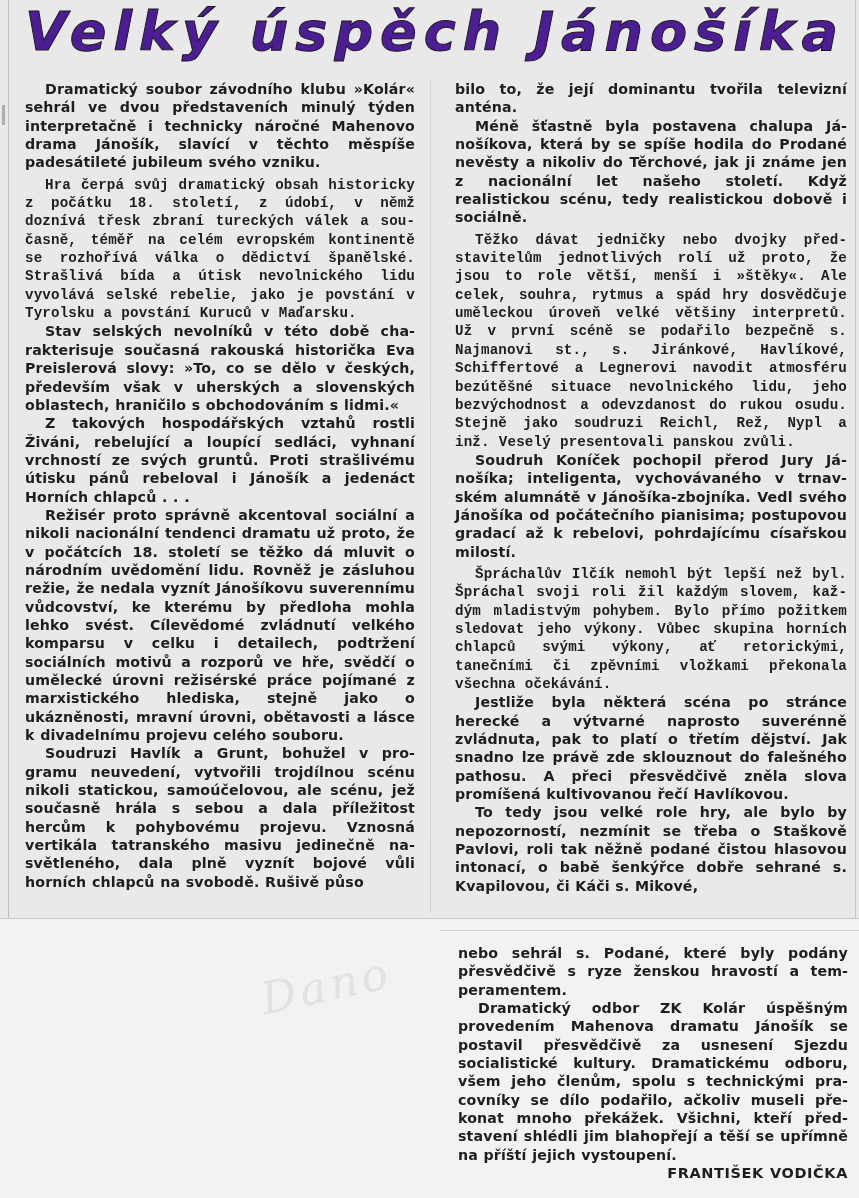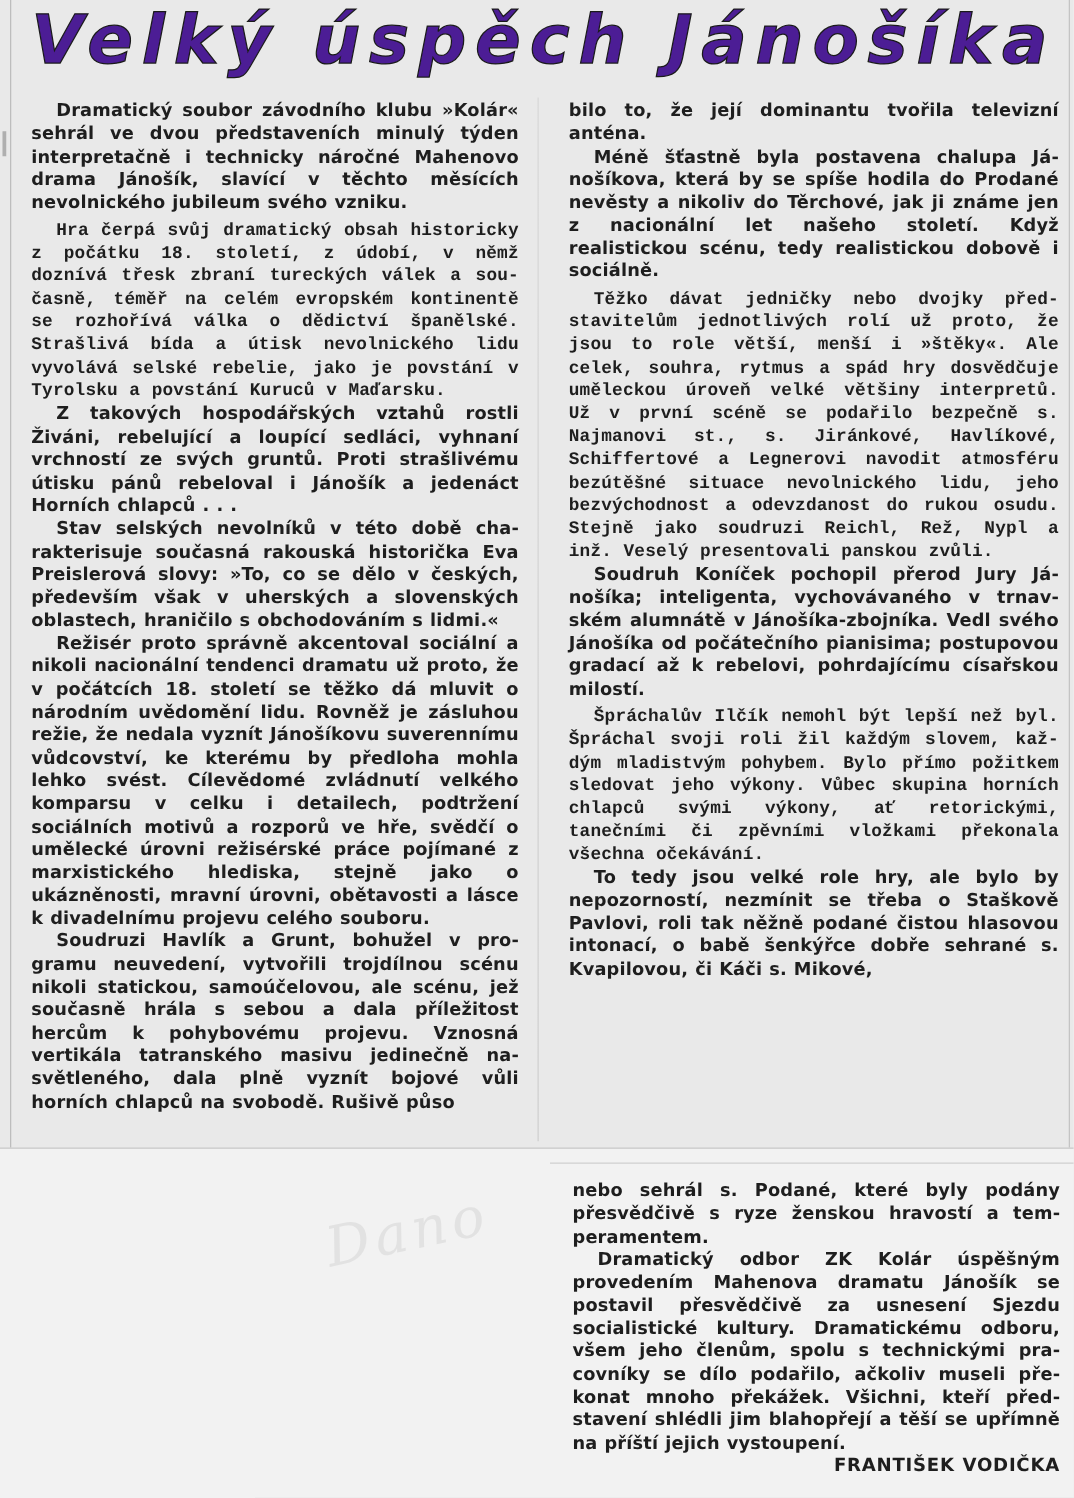--- a/index.html
+++ b/index.html
@@ -76,34 +76,35 @@
 
 <div class="clip-top"></div>
 <div class="scan-mark"></div>
 <div class="ghost">Dano</div>
 
 <h1 class="headline">Velký úspěch Jánošíka</h1>
 
 <div class="divider"></div>
 
 <div class="col col-left">
-  <p class="ind">Dramatický soubor závodního klubu »Ko­lár« sehrál ve dvou představeních minulý týden interpretačně i technicky náročné Ma­henovo drama Jánošík, slavící v těchto mě­sících nevolnického jubileum svého vzniku.</p>
+  <p class="ind">Dramatický soubor závodního klubu »Ko­lár« sehrál ve dvou představeních minulý týden interpretačně i technicky náročné Ma­henovo drama Jánošík, slavící v těchto mě­spíše padesátileté jubileum svého vzniku.</p>
   <p class="ind gap">Hra čerpá svůj dramatický obsah histo­ricky z počátku 18. století, z údobí, v němž doznívá třesk zbraní tureckých válek a sou­časně, téměř na celém evropském konti­nentě se rozhořívá válka o dědictví španěl­ské. Strašlivá bída a útisk nevolnického lidu vyvolává selské rebelie, jako je povstání v Tyrolsku a povstání Kuruců v Maďarsku.</p>
+  <p class="ind">Stav selských nevolníků v této době cha­rakterisuje současná rakouská historička Eva Preislerová slovy: »To, co se dělo v českých, především však v uherských a slovenských oblastech, hraničilo s obchodováním s lid­mi.«</p>
   <p class="ind">Z takových hospodářských vztahů rostli Živáni, rebelující a loupící sedláci, vyhnaní vrchností ze svých gruntů. Proti strašlivému útisku pánů rebeloval i Jánošík a jedenáct Horních chlapců . . .</p>
-  <p class="ind">Stav selských nevolníků v této době cha­rakterisuje současná rakouská historička Eva Preislerová slovy: »To, co se dělo v českých, především však v uherských a slovenských oblastech, hraničilo s obchodováním s lid­mi.«</p>
   <p class="ind">Režisér proto správně akcentoval sociální a nikoli nacionální tendenci dramatu už proto, že v počátcích 18. století se těžko dá mluvit o národním uvědomění lidu. Rov­něž je zásluhou režie, že nedala vyznít Já­nošíkovu suverennímu vůdcovství, ke kterému by předloha mohla lehko svést. Cílevědomé zvládnutí velkého komparsu v celku i de­tailech, podtržení sociálních motivů a roz­porů ve hře, svědčí o umělecké úrovni reži­sérské práce pojímané z marxistického hle­diska, stejně jako o ukázněnosti, mravní ú­rovni, obětavosti a lásce k divadelnímu pro­jevu celého souboru.</p>
   <p class="ind">Soudruzi Havlík a Grunt, bohužel v pro­gramu neuvedení, vytvořili trojdílnou scénu nikoli statickou, samoúčelovou, ale scénu, jež současně hrála s sebou a dala příleži­tost hercům k pohybovému projevu. Vznosná vertikála tatranského masivu jedinečně na­světleného, dala plně vyznít bojové vůli horních chlapců na svobodě. Rušivě půso­</p>
 </div>
 
 <div class="col col-right">
   <p>bilo to, že její dominantu tvořila televizní anténa.</p>
   <p class="ind">Méně šťastně byla postavena chalupa Já­nošíkova, která by se spíše hodila do Pro­dané nevěsty a nikoliv do Těrchové, jak ji známe jen z nacionální let našeho století. Když realistickou scénu, tedy realistickou dobově i sociálně.</p>
   <p class="ind gap">Těžko dávat jedničky nebo dvojky před­stavitelům jednotlivých rolí už proto, že jsou to role větší, menší i »štěky«. Ale celek, souhra, rytmus a spád hry dosvědču­je uměleckou úroveň velké většiny interpre­tů. Už v první scéně se podařilo bezpečně s. Najmanovi st., s. Jiránkové, Havlíkové, Schiffertové a Legnerovi navodit atmosféru bezútěšné situace nevolnického lidu, jeho bezvýchodnost a odevzdanost do rukou osudu. Stejně jako soudruzi Reichl, Rež, Nypl a inž. Veselý presentovali panskou zvůli.</p>
   <p class="ind">Soudruh Koníček pochopil přerod Jury Já­nošíka; inteligenta, vychovávaného v trnav­ském alumnátě v Jánošíka-zbojníka. Vedl svého Jánošíka od počátečního pianisima; postupovou gradací až k rebelovi, pohrda­jícímu císařskou milostí.</p>
   <p class="ind gap">Šprácha­lův Ilčík nemohl být lepší než byl. Šprá­chal svoji roli žil každým slovem, kaž­dým mladistvým pohybem. Bylo přímo po­žitkem sledovat jeho výkony. Vůbec skupi­na horních chlapců svými výkony, ať reto­rickými, tanečními či zpěvními vložkami pře­konala všechna očekávání.</p>
+  <p class="ind">Jestliže byla některá scéna po stránce herecké a výtvarné naprosto suverénně zvládnuta, pak to platí o třetím dějství. Jak snadno lze právě zde sklouznout do fa­lešného pathosu. A přeci přesvědčivě zněla slova promíšená kultivovanou řečí Havlí­kovou.</p>
   <p class="ind">To tedy jsou velké role hry, ale bylo by nepozorností, nezmínit se třeba o Staškově Pavlovi, roli tak něžně podané čistou hla­sovou intonací, o babě šenkýřce dobře se­hrané s. Kvapilovou, či Káči s. Mikové,</p>
 </div>
 
 <div class="cut-line"></div>
 
 <div class="col col-cont">
   <p>nebo sehrál s. Podané, které byly podány přesvědčivě s ryze ženskou hravostí a tem­peramentem.</p>
   <p class="ind">Dramatický odbor ZK Kolár úspěšným provedením Mahenova dramatu Jánošík se postavil přesvědčivě za usnesení Sjezdu socialistické kultury. Dramatickému odboru, všem jeho členům, spolu s technickými pra­covníky se dílo podařilo, ačkoliv museli pře­konat mnoho překážek. Všichni, kteří před­stavení shlédli jim blahopřejí a těší se upřímně na příští jejich vystoupení.</p>
   <p class="byline">FRANTIŠEK VODIČKA</p>
 </div>

